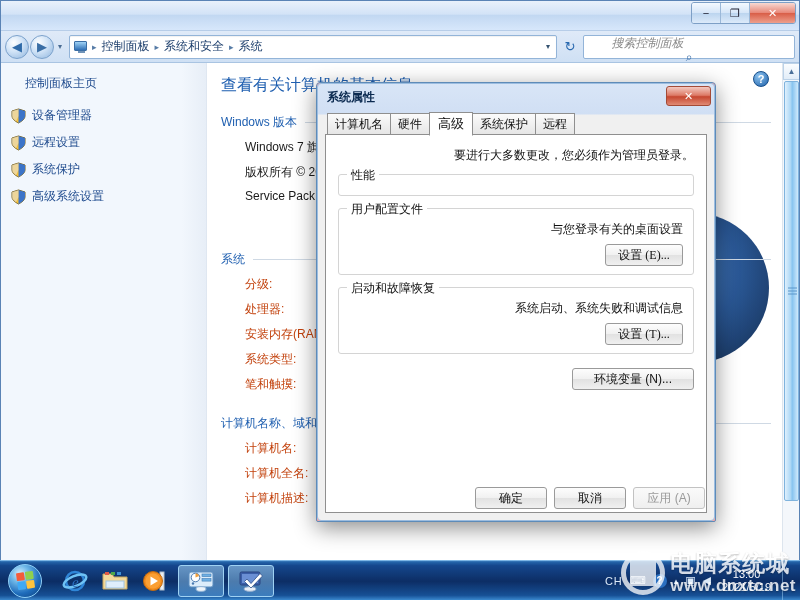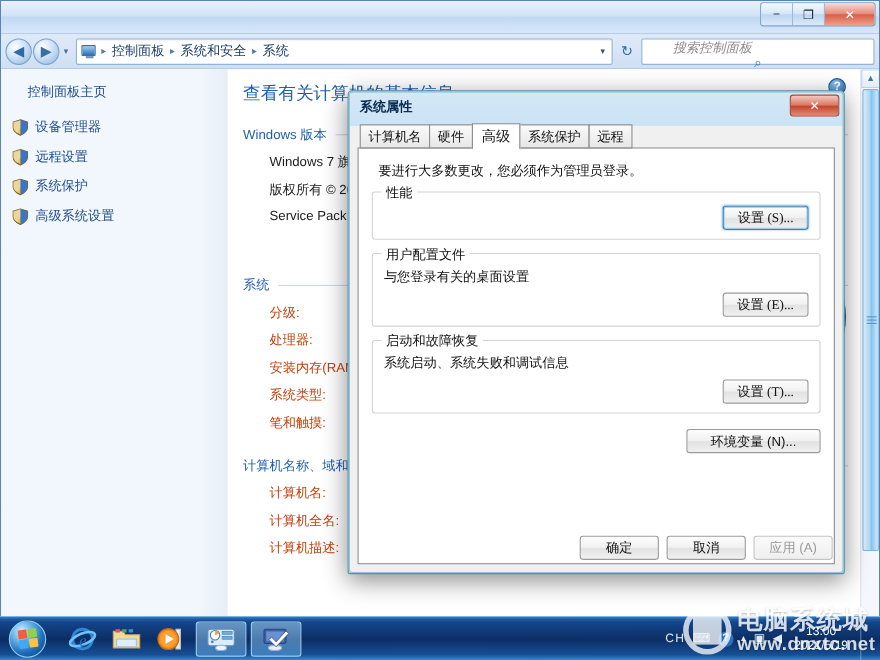--- a/index.html
+++ b/index.html
@@ -130,26 +130,27 @@
      border-left:1px solid #dde5ee; z-index:5; }
   .vs-btn { height:17px; width:17px; display:flex; align-items:center; justify-content:center;
      background: linear-gradient(to bottom,#fbfdff,#e2edf8); border:1px solid #bcd2e8; color:#4a6f99; font-size:8px; }
   .vs-thumb { position:absolute; left:1px; top:18px; width:15px; height:420px;
      background: linear-gradient(to right,#dff0fd,#aad6f5 45%, #86c3ef 55%, #cfe9fc);
      border:1px solid #7fb3dd; border-radius:2px; }
   .vs-grip { position:absolute; left:3px; top:50%; transform:translateY(-50%); width:9px; }
   .vs-grip b{ display:block; height:1px; background:#5b96c9; margin:2px 0; }
 
   
-  .dialog { position:absolute; left:316px; top:82px; width:452px; height:440px; z-index:30;
-    background: #86efac;
+  .dialog { position:absolute; left:316px; top:82px; width:400px; height:440px; z-index:30;
+    background: #fca5a5;
     border:1px solid #5e8bb8;
     border-radius: 4px 4px 2px 2px;
     box-shadow: 0 6px 22px rgba(0,0,0,.45);
     padding: 3px;
+    text-align: right;
   }
   .dlg-frame { position:absolute; inset:0; border-radius:4px;
     background: linear-gradient(to bottom, rgba(215,232,250,.96) 0%, rgba(206,226,248,.95) 30px, rgba(240,240,240,1) 31px, #f0f0f0 100%);
     border:1px solid #9cbde0; }
   .dlg-title { position:absolute; left:10px; top:6px; font-size:12px; color:#0b2a50; font-weight:bold; z-index:2; }
   .dlg-close { position:absolute; right:4px; top:3px; width:45px; height:20px; z-index:3;
     display:flex; align-items:center; justify-content:center; color:#fff; font-weight:bold; font-size:11px;
     background: linear-gradient(to bottom,#f3c9c0 0%,#dd7a66 46%,#c64730 54%,#e08a74 100%);
     border:1px solid #a34a36; border-radius:3px; }
   .dlg-body { position:absolute; left:8px; top:30px; right:8px; bottom:8px; z-index:2; }
@@ -401,23 +402,20 @@
         <div class="tab active">高级</div>
         <div class="tab">系统保护</div>
         <div class="tab">远程</div>
       </div>
 
       <div class="tabpanel">
         <div class="hint">要进行大多数更改，您必须作为管理员登录。</div>
 
         <div class="group">
           <span class="legend">性能</span>
-          <div class="btn-row">
-            <div class="btn focus">设置 (S)...</div>
-          </div>
         </div>
 
         <div class="group">
           <span class="legend">用户配置文件</span>
           <div class="desc">与您登录有关的桌面设置</div>
           <div class="btn-row">
             <div class="btn">设置 (E)...</div>
           </div>
         </div>
 

